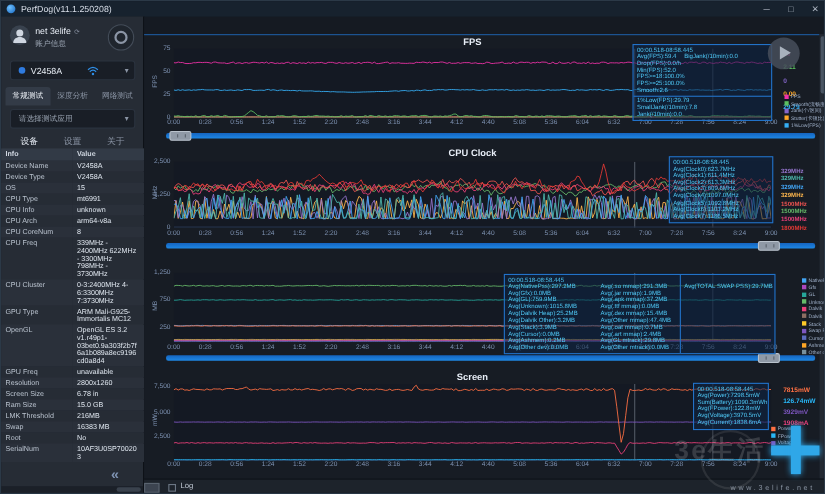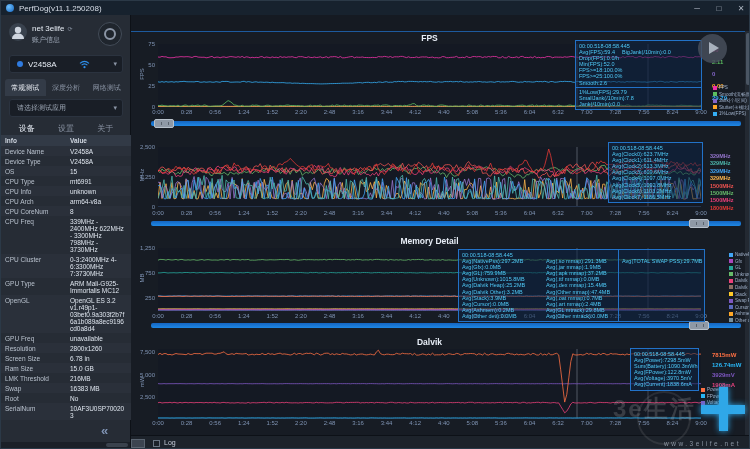--- a/index.html
+++ b/index.html
@@ -307,20 +307,21 @@
         </div>
         <div class="legrow" style="pointer-events: auto;">
           <span class="legsq" style="background: rgb(255, 167, 38);"></span>
           <span class="leglab">Stutter(卡顿比)</span>
         </div>
         <div class="legrow" style="pointer-events: auto;">
           <span class="legsq" style="background: rgb(53, 174, 245);"></span>
           <span class="leglab">1%Low(FPS)</span>
         </div>
       </div>
+      <div class="ptitle" style="top: 133px;">CPU Clock</div>
       <div class="ylab" style="top: 171px;">MHz</div>
       <div class="ytick" style="top: 143px;">2,500</div>
       <div class="ytick" style="top: 173px;">1,250</div>
       <div class="ytick" style="top: 203px;">0</div>
       <div class="xtick" style="left: 146px; top: 209px;">0:00</div>
       <div class="xtick" style="left: 174.579px; top: 209px;">0:28</div>
       <div class="xtick" style="left: 203.158px; top: 209px;">0:56</div>
       <div class="xtick" style="left: 231.737px; top: 209px;">1:24</div>
       <div class="xtick" style="left: 260.316px; top: 209px;">1:52</div>
       <div class="xtick" style="left: 288.895px; top: 209px;">2:20</div>
@@ -367,21 +368,20 @@
         <div><span class="seg">Avg(Clock7):1186.5MHz</span></div>
       </div>
       <div class="valitem" style="left: 709px; top: 152px; color: rgb(149, 117, 205); font-size: 5.5px;">329MHz</div>
       <div class="valitem" style="left: 709px; top: 159.4px; color: rgb(77, 182, 172); font-size: 5.5px;">329MHz</div>
       <div class="valitem" style="left: 709px; top: 166.8px; color: rgb(66, 165, 245); font-size: 5.5px;">329MHz</div>
       <div class="valitem" style="left: 709px; top: 174.2px; color: rgb(255, 183, 77); font-size: 5.5px;">329MHz</div>
       <div class="valitem" style="left: 709px; top: 181.6px; color: rgb(239, 83, 80); font-size: 5.5px;">1500MHz</div>
       <div class="valitem" style="left: 709px; top: 189px; color: rgb(102, 187, 106); font-size: 5.5px;">1500MHz</div>
       <div class="valitem" style="left: 709px; top: 196.4px; color: rgb(236, 64, 122); font-size: 5.5px;">1500MHz</div>
       <div class="valitem" style="left: 709px; top: 203.8px; color: rgb(229, 57, 53); font-size: 5.5px;">1800MHz</div>
-      <div class="ptitle" style="top: 235px;">Memory Detail</div>
       <div class="ylab" style="top: 273.5px;">MB</div>
       <div class="ytick" style="top: 244px;">1,250</div>
       <div class="ytick" style="top: 269.2px;">750</div>
       <div class="ytick" style="top: 294.4px;">250</div>
       <div class="xtick" style="left: 146px; top: 312px;">0:00</div>
       <div class="xtick" style="left: 174.579px; top: 312px;">0:28</div>
       <div class="xtick" style="left: 203.158px; top: 312px;">0:56</div>
       <div class="xtick" style="left: 231.737px; top: 312px;">1:24</div>
       <div class="xtick" style="left: 260.316px; top: 312px;">1:52</div>
       <div class="xtick" style="left: 288.895px; top: 312px;">2:20</div>
@@ -488,21 +488,21 @@
         </div>
         <div class="legrow" style="pointer-events: auto;">
           <span class="legsq" style="background: rgb(255, 167, 38);"></span>
           <span class="leglab">Ashmem</span>
         </div>
         <div class="legrow" style="pointer-events: auto;">
           <span class="legsq" style="background: rgb(120, 144, 156);"></span>
           <span class="leglab">Other dev</span>
         </div>
       </div>
-      <div class="ptitle" style="top: 336px;">Dalvik</div>
+      <div class="ptitle" style="top: 336px;">Screen</div>
       <div class="ylab" style="top: 378px;">mW</div>
       <div class="ytick" style="top: 348.333px;">7,500</div>
       <div class="ytick" style="top: 370.556px;">5,000</div>
       <div class="ytick" style="top: 392.778px;">2,500</div>
       <div class="xtick" style="left: 146px; top: 419px;">0:00</div>
       <div class="xtick" style="left: 174.579px; top: 419px;">0:28</div>
       <div class="xtick" style="left: 203.158px; top: 419px;">0:56</div>
       <div class="xtick" style="left: 231.737px; top: 419px;">1:24</div>
       <div class="xtick" style="left: 260.316px; top: 419px;">1:52</div>
       <div class="xtick" style="left: 288.895px; top: 419px;">2:20</div>

